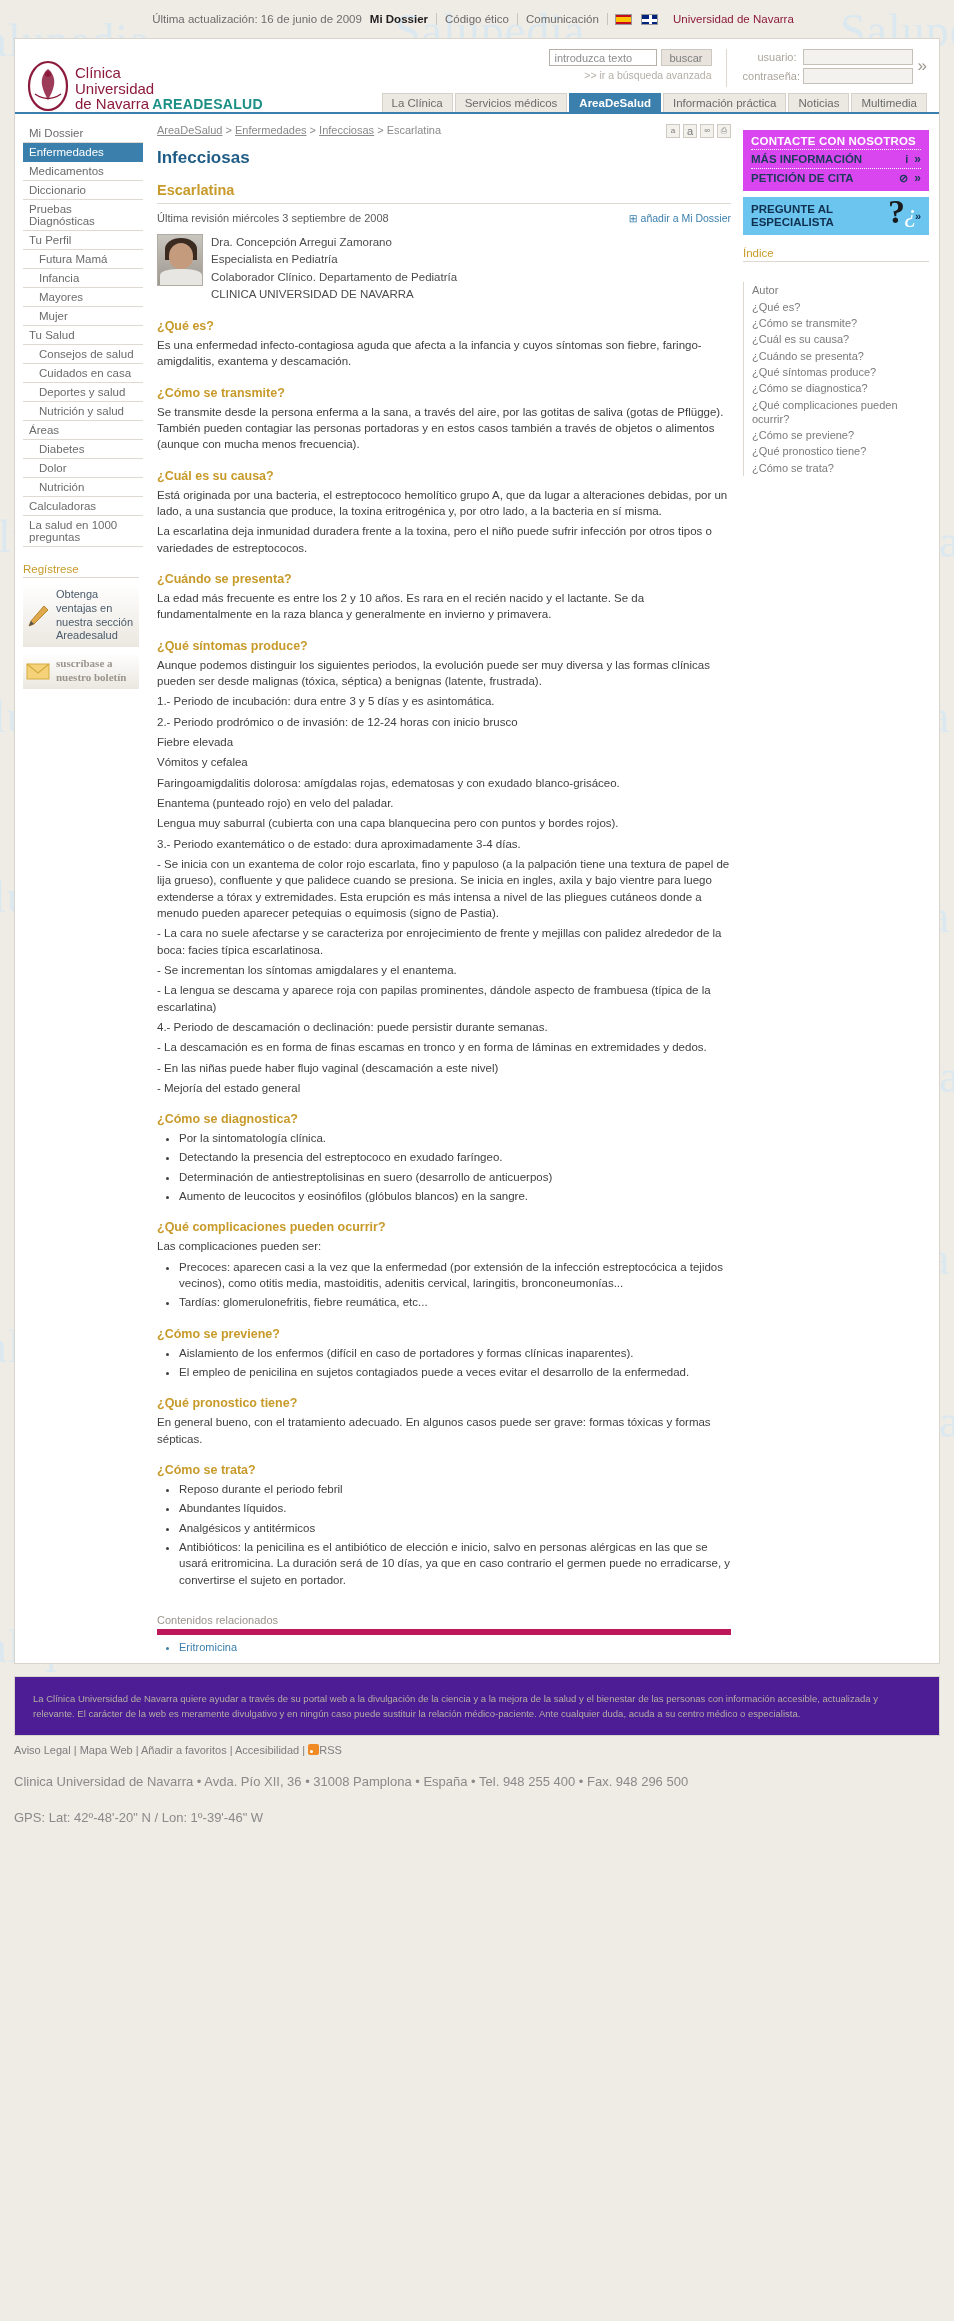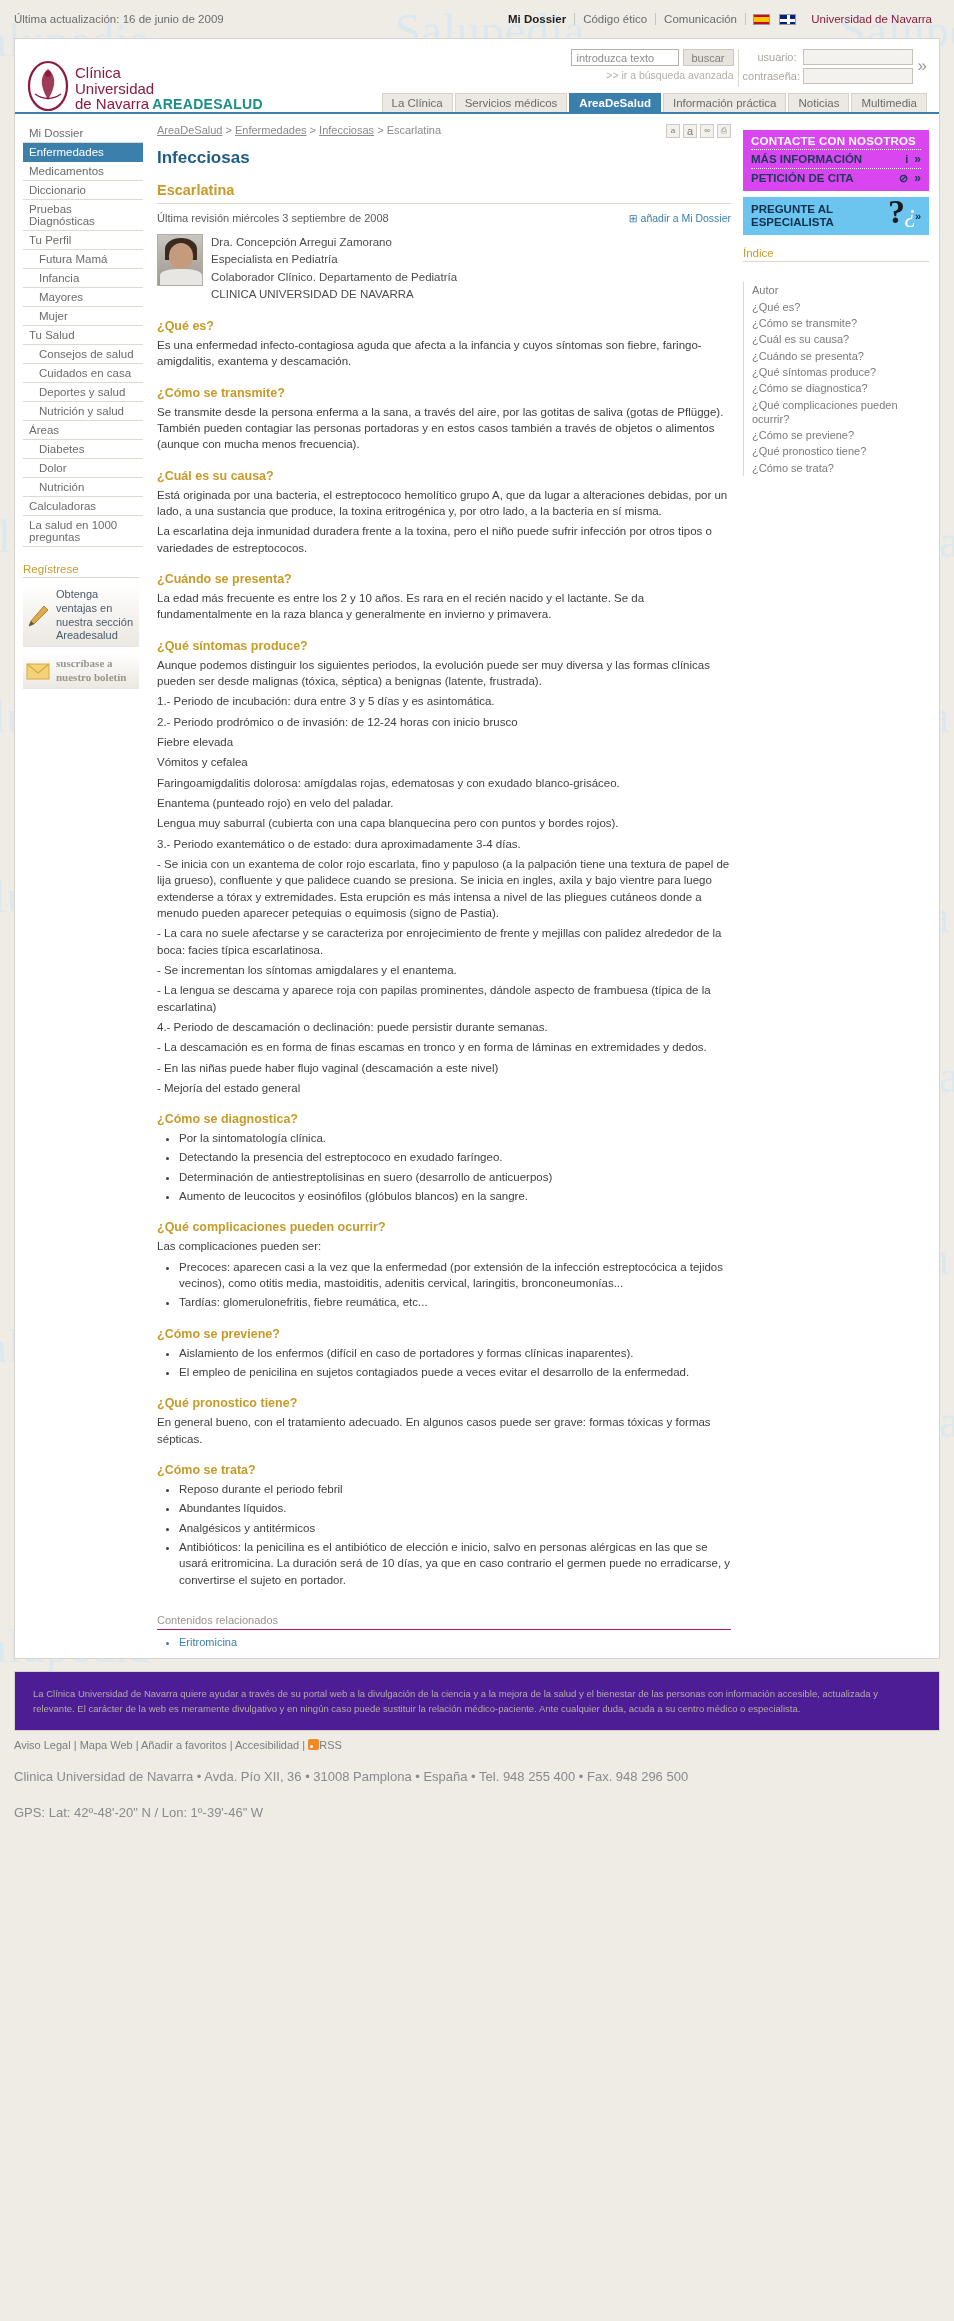--- a/index.html
+++ b/index.html
@@ -24,21 +24,21 @@
     z-index: 0;
     white-space: nowrap;
   }
   .topbar {
     height: 38px;
     position: relative;
     z-index: 2;
     padding: 0 14px;
     display: flex;
     align-items: center;
-    justify-content: space-between;
+    justify-content: center;
     font-size: 11.5px;
     color: #6b6b6b;
   }
   .topbar .upd { color:#6d6d6d; }
   .topnav { display:flex; align-items:center; gap:0; }
   .topnav a {
     color:#6b6b6b; text-decoration:none; padding:0 8px;
     border-right:1px solid #c9c4ba; line-height:12px;
   }
   .topnav a.strong { color:#1f1f1f; font-weight:bold; }
@@ -71,21 +71,21 @@
     width:108px; height:17px; border:1px solid #b6b1a8; background:#fff;
     font-size:11px; color:#8d8d8d; padding:1px 4px; vertical-align:middle;
     font-family:"Liberation Sans",sans-serif;
   }
   .search-btn {
     height:17px; border:1px solid #cdc8bf; background:#e8e4dd; color:#7d7d7d;
     font-size:11px; padding:0 8px; vertical-align:middle; cursor:pointer;
     font-family:"Liberation Sans",sans-serif;
   }
   .adv { display:block; margin-top:3px; color:#b4afa6; font-size:10.5px; text-decoration:none; }
-  .loginbox { margin-left:4px; padding-left:4px; border-left:1px solid #ddd8cf; display:flex; align-items:flex-start;}
+  .loginbox { margin-left:14px; padding-left:16px; border-left:1px solid #ddd8cf; display:flex; align-items:flex-start;}
   .loginfields { }
   .loginrow { display:flex; align-items:center; margin-bottom:3px; }
   .loginrow label { width:60px; color:#aba69d; font-size:11px; text-align:right; padding-right:6px; }
   .loginrow input { width:110px; height:16px; border:1px solid #c6c1b8; background:#f4f2ee; }
   .gobtn { margin-left:5px; color:#9a958c; font-size:17px; line-height:34px; cursor:pointer;}
   .mainnav { display:flex; justify-content:flex-end; margin-top:6px; }
   .mainnav a {
     display:block; padding:3px 9px; font-size:11.5px; color:#6b6b6b; text-decoration:none;
     background:#ece9e2; border:1px solid #d7d2c9; border-bottom:none; margin-left:2px;
   }
@@ -124,21 +124,21 @@
   .author { display:flex; gap:8px; margin:6px 0 14px 0; }
   .photo { width:46px; height:52px; background:linear-gradient(to bottom,#c9c6bf,#9c978f); border:1px solid #b0aba3; flex:0 0 46px; position:relative; overflow:hidden;}
   .photo .face { position:absolute; left:11px; top:8px; width:24px; height:26px; border-radius:50% 50% 45% 45%; background:#c59b7e;}
   .photo .hair { position:absolute; left:7px; top:3px; width:32px; height:22px; border-radius:50% 50% 0 0; background:#3a2a20;}
   .photo .body2 { position:absolute; left:2px; bottom:0; width:42px; height:16px; background:#e8e6e2; border-radius:40% 40% 0 0;}
   .author .info { font-size:11.5px; color:#4c4c4c; line-height:1.5; }
   h3.q { color:#c79a2a; font-size:12.5px; font-weight:bold; margin:16px 0 4px 0; }
   .content p { margin:0 0 4px 0; font-size:11.5px; line-height:1.42; color:#3f3f3f; }
   .content ul.b { margin:4px 0 4px 0; padding-left:22px; }
   .content ul.b li { font-size:11.5px; line-height:1.42; color:#3f3f3f; margin-bottom:3px; list-style:disc; }
-  .related { margin-top:26px; color:#9a958c; font-size:11px; border-bottom:1px solid #be185d; padding-bottom:3px;}
+  .related { margin-top:26px; color:#9a958c; font-size:11px; border-bottom:6px solid #be185d; padding-bottom:3px;}
   .related-list { margin:6px 0 0 0; padding-left:22px; }
   .related-list li { font-size:11px; color:#3b7fad; }
   .related-list li a { color:#3b7fad; text-decoration:none; }
 
   
   .rsb { width:196px; flex:0 0 196px; padding:16px 10px 10px 0; }
   .contact { background:#d946ef; padding:5px 8px 6px 8px; }
   .contact .c1 { color:#fff; font-weight:bold; font-size:11.5px; letter-spacing:0.2px; }
   .contact .crow { display:flex; align-items:center; color:#1b3a5c; font-weight:bold; font-size:11.5px;
                    border-top:1px dotted #fff; padding-top:2px; margin-top:2px; }

